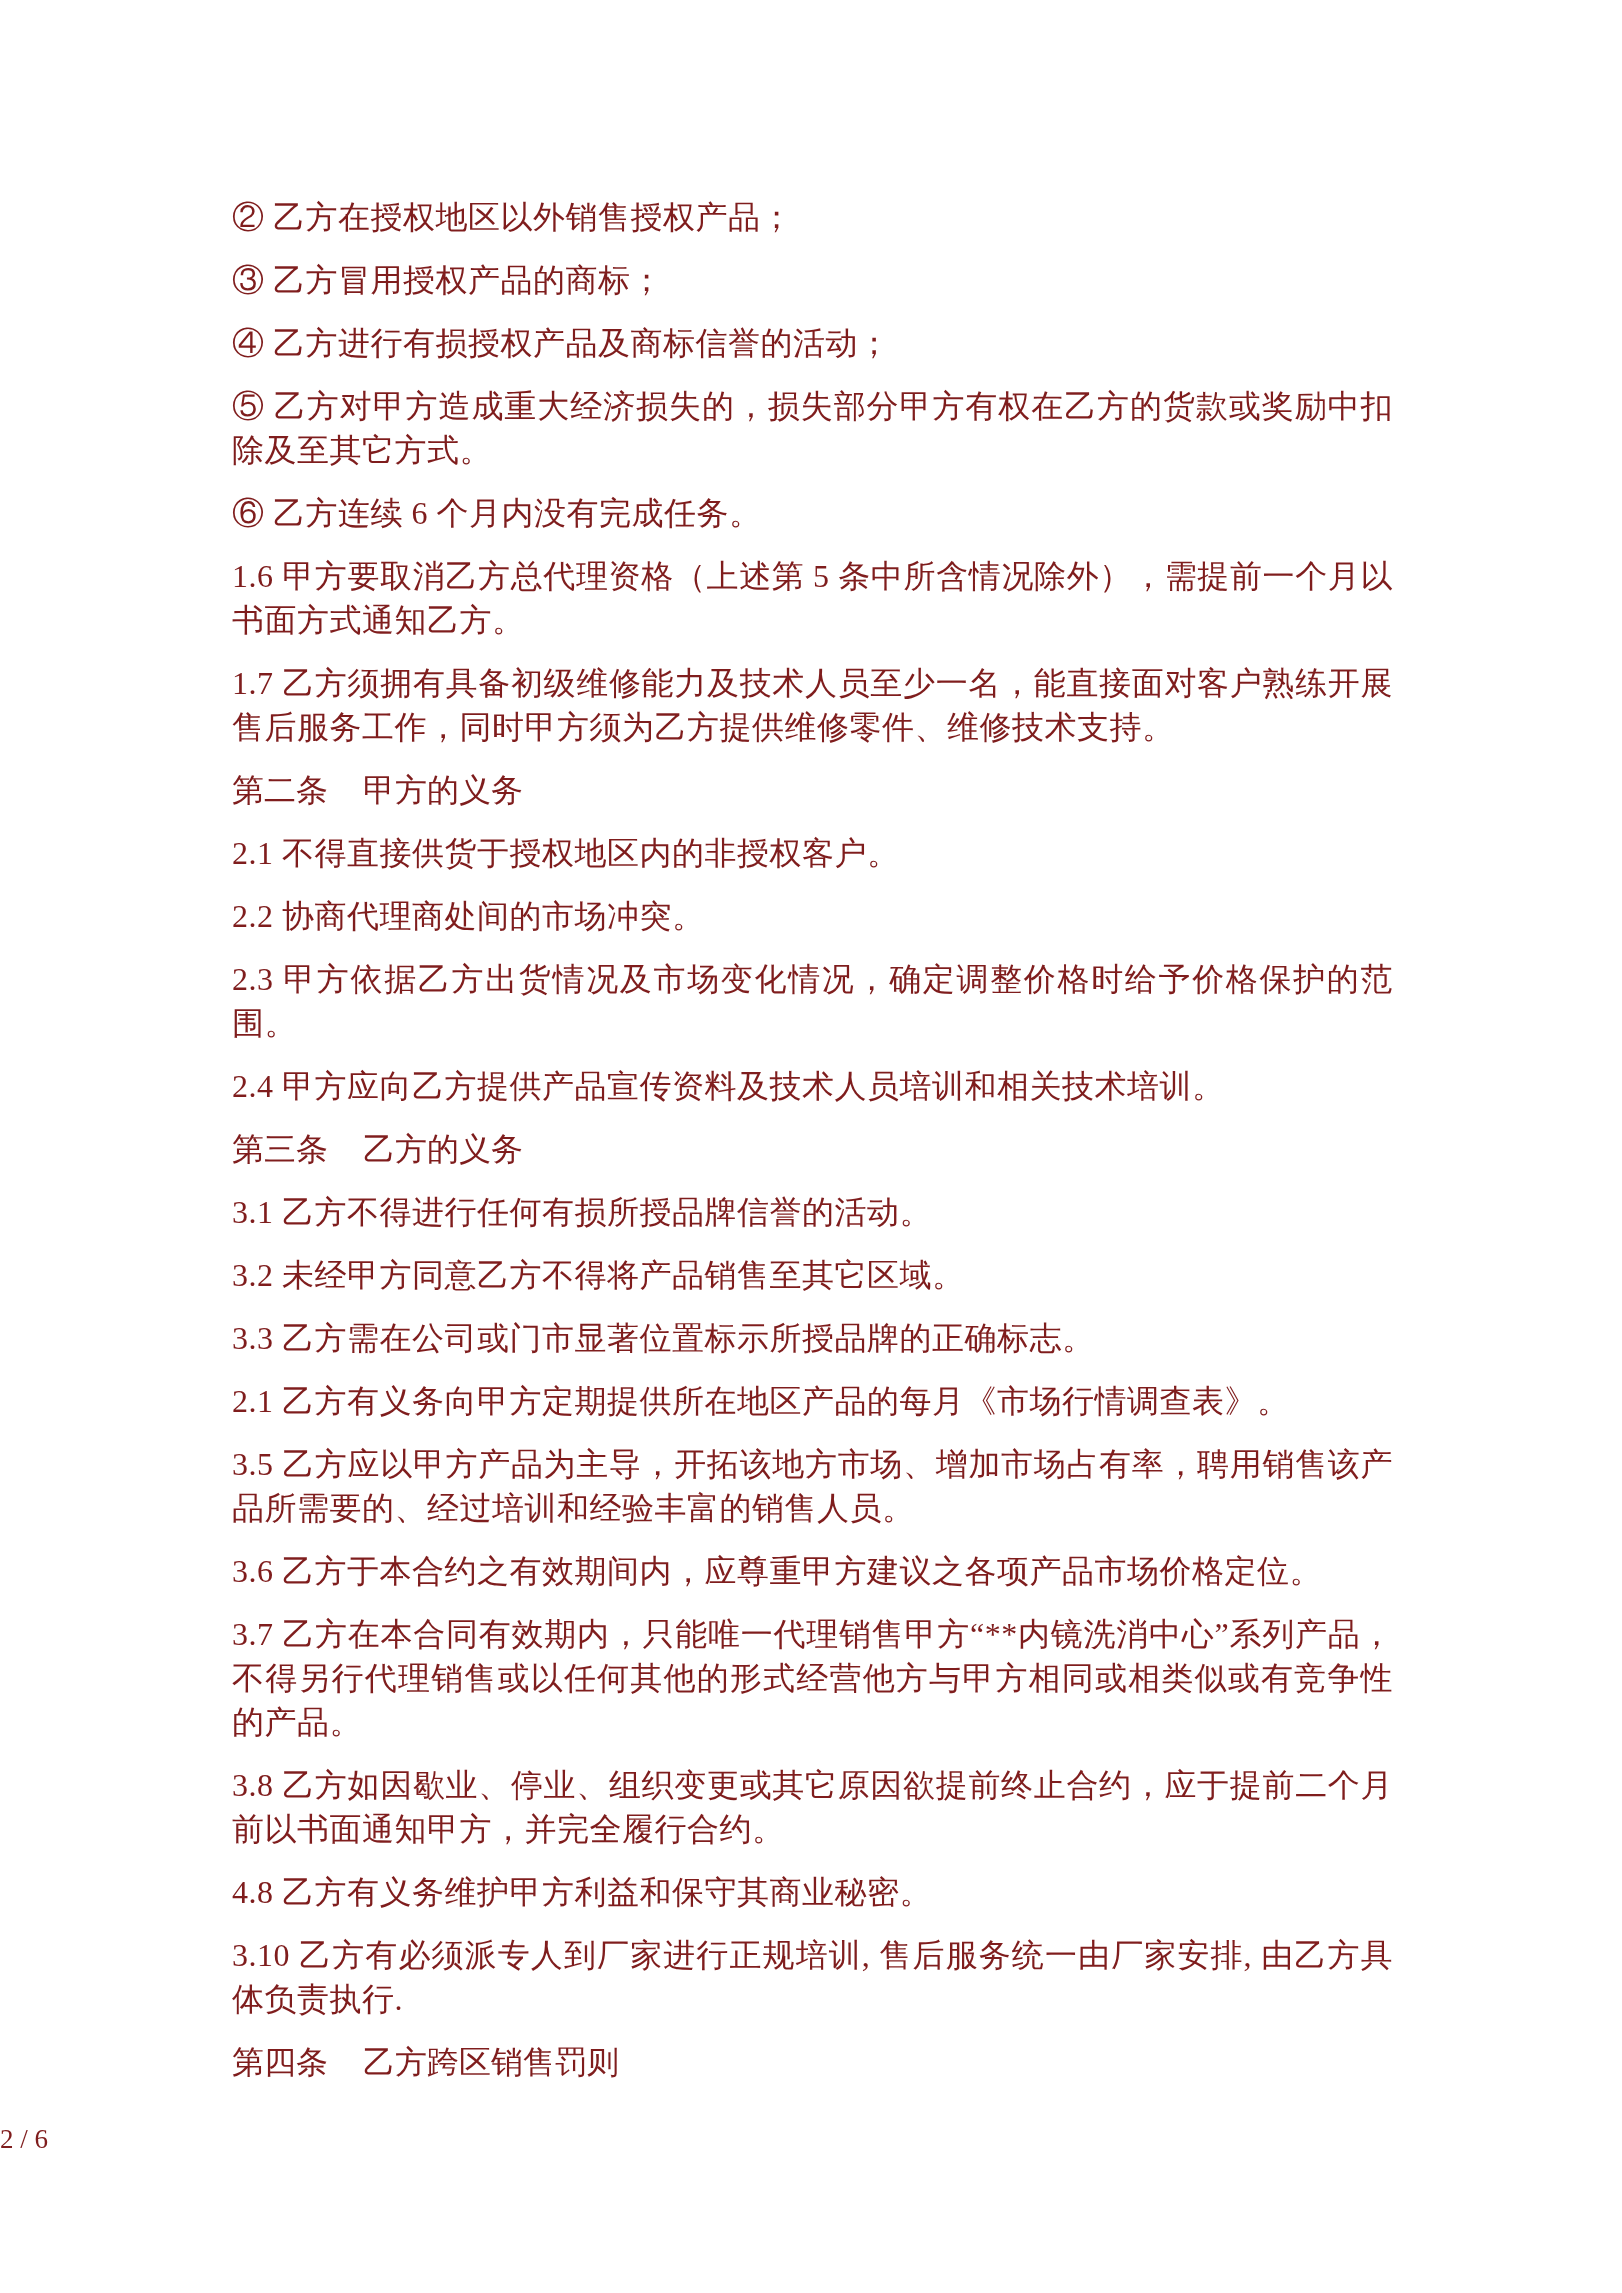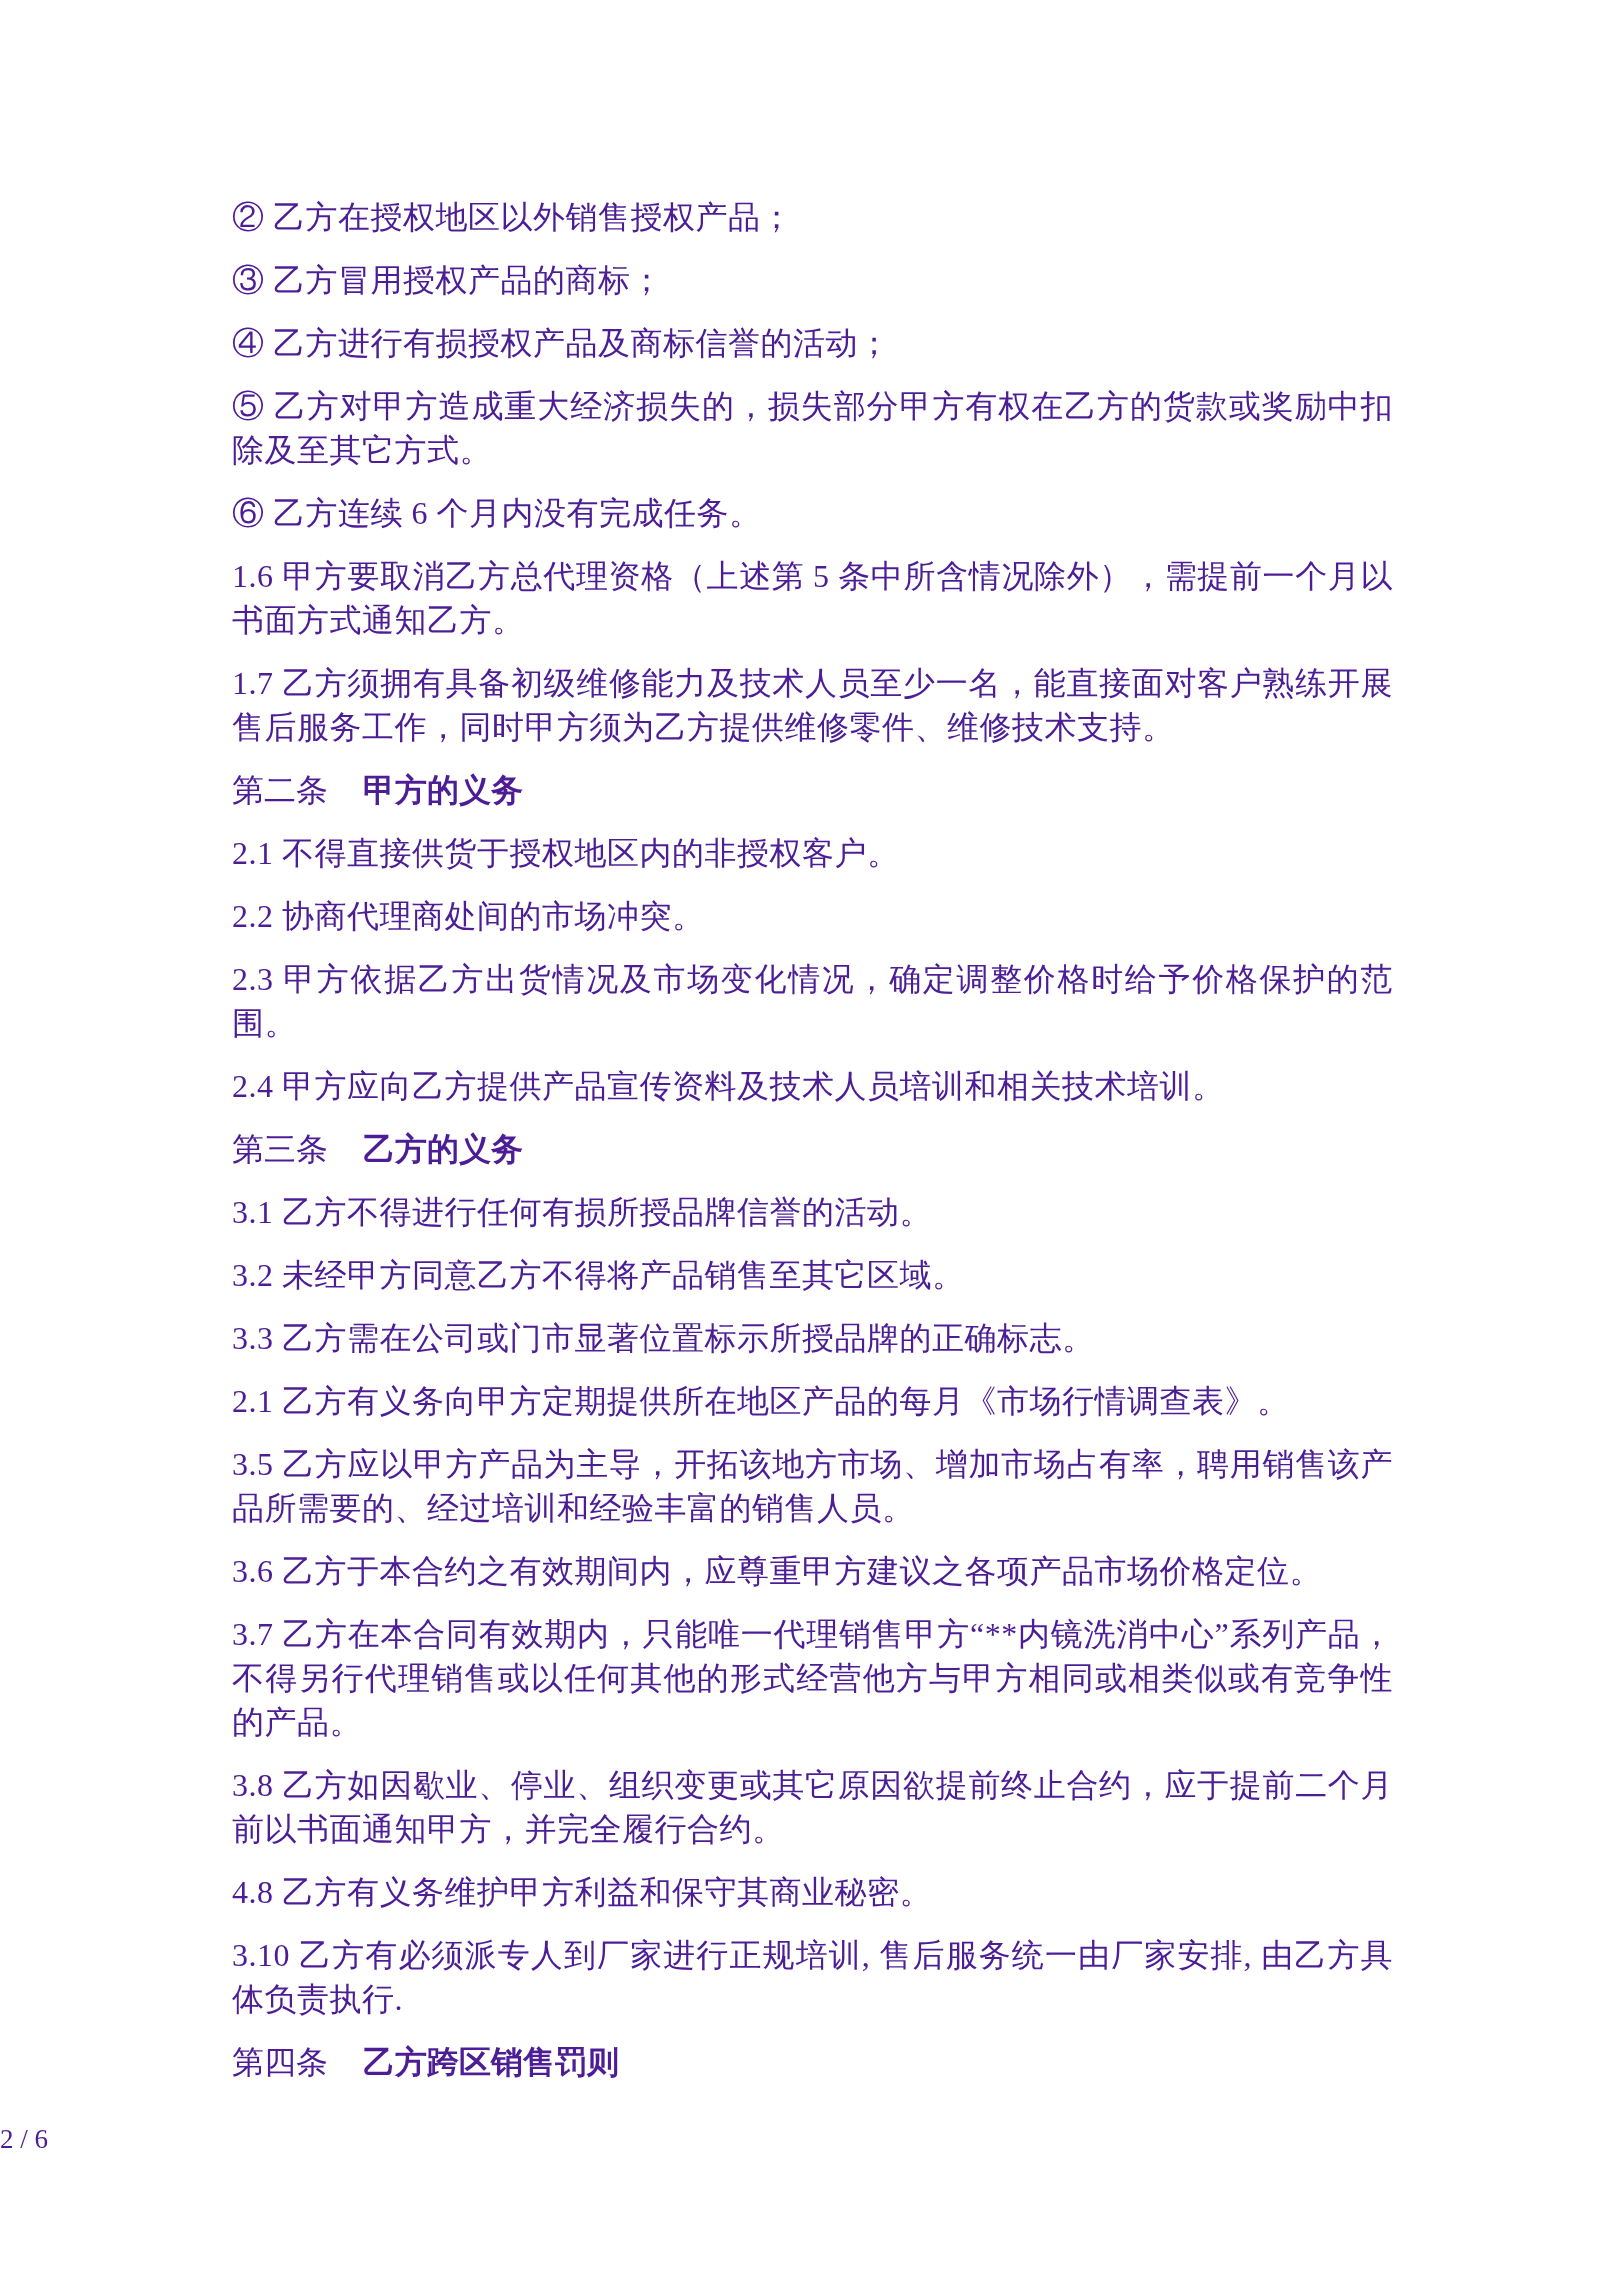--- a/index.html
+++ b/index.html
@@ -25,34 +25,34 @@
     text-align:justify;
     letter-spacing:0.5px;
   }
   .heading{
     margin:0 0 19px 0;
     font-size:32px;
     line-height:44px;
     text-align:left;
   }
   .heading .hlabel{font-weight:normal;}
-  .heading .htitle{font-weight:bold;margin-left:35px;}
+  .heading .htitle{font-weight:normal;margin-left:35px;}
   .footer{
     position:absolute;
     top:2122px;
     left:0;
     width:100%;
     font-size:27px;
     line-height:35px;
   }
 </style>
 </head>
 <body>
 
-<div class="page" style="background: rgb(255, 255, 255); color: #4c1d95;">
+<div class="page" style="background: rgb(255, 255, 255); color: #7f1d1d;">
   <div class="content" id="contract-body">
       <p class="clause">② 乙方在授权地区以外销售授权产品；</p>
       <p class="clause">③ 乙方冒用授权产品的商标；</p>
       <p class="clause">④ 乙方进行有损授权产品及商标信誉的活动；</p>
       <p class="clause">⑤ 乙方对甲方造成重大经济损失的，损失部分甲方有权在乙方的货款或奖励中扣除及至其它方式。</p>
       <p class="clause">⑥ 乙方连续 6 个月内没有完成任务。</p>
       <p class="clause">1.6 甲方要取消乙方总代理资格（上述第 5 条中所含情况除外），需提前一个月以书面方式通知乙方。</p>
       <p class="clause">1.7 乙方须拥有具备初级维修能力及技术人员至少一名，能直接面对客户熟练开展售后服务工作，同时甲方须为乙方提供维修零件、维修技术支持。</p>
       <p class="heading"><span class="hlabel">第二条</span><span class="htitle">甲方的义务</span></p>
       <p class="clause">2.1 不得直接供货于授权地区内的非授权客户。</p>

